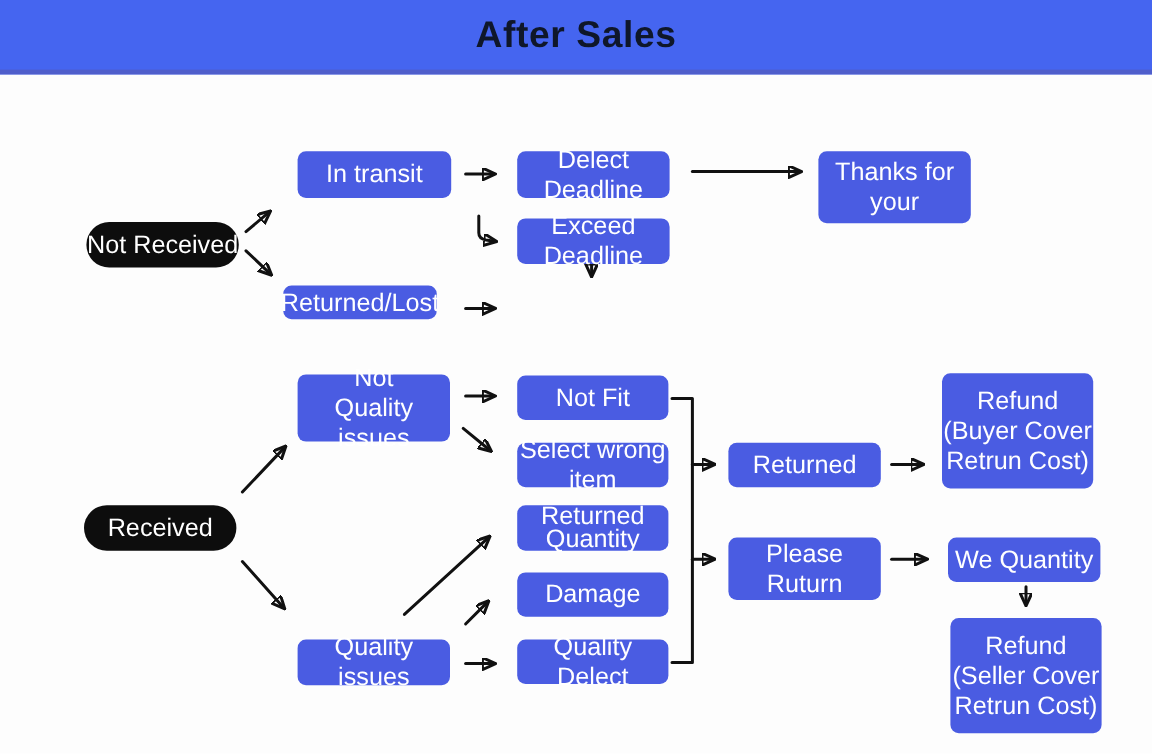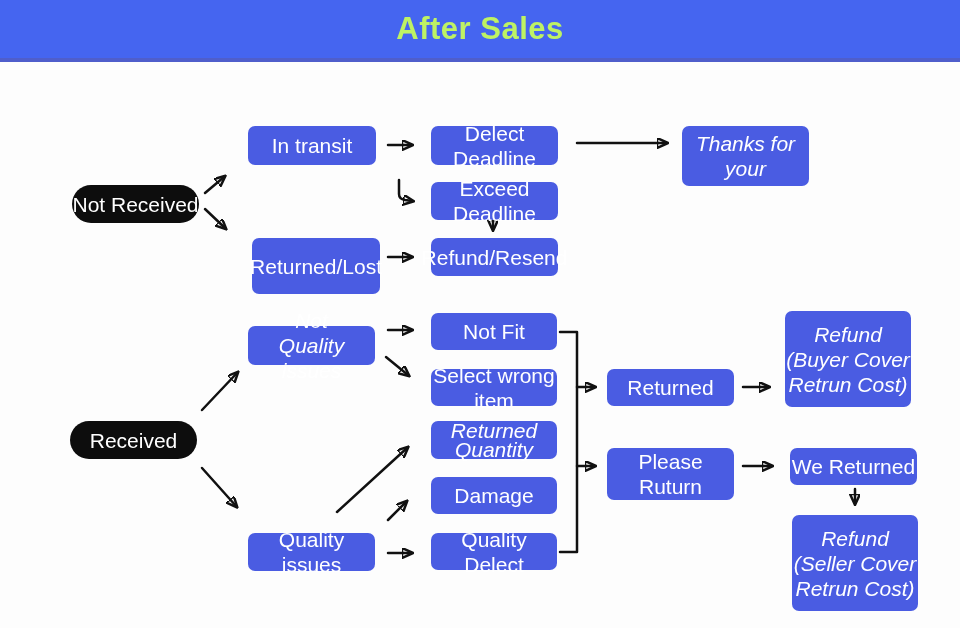--- a/index.html
+++ b/index.html
@@ -15,35 +15,35 @@
   .stage{
     position:relative;width:960px;height:628px;background:#fdfdfd;overflow:hidden;
   }
   .header{
     position:absolute;left:0;top:0;width:960px;height:62px;
     background:var(--header-bg);
     border-bottom:4px solid var(--header-edge);
     display:flex;align-items:center;justify-content:center;
   }
   .header .title{
-    color:#bef264;font-size:31px;font-weight:bold;letter-spacing:0.5px;
+    color:#0f172a;font-size:31px;font-weight:bold;letter-spacing:0.5px;
   }
   svg.arrows{position:absolute;left:0;top:0;z-index:1;pointer-events:none;}
   svg.arrows path, svg.arrows line, svg.arrows polyline{
     stroke:var(--arrow);stroke-width:2.5;fill:none;stroke-linecap:round;stroke-linejoin:round;
   }
   .arrowhead{fill:var(--arrow);}
   .node{
     position:absolute;z-index:2;border-radius:7px;
     display:flex;flex-direction:column;align-items:center;justify-content:center;
     color:var(--node-text);font-size:21px;text-align:center;line-height:25px;
   }
   .node.blue{background:var(--node-bg);}
   .node.black{background:var(--root-bg);border-radius:19px;}
-  .node .ln{display:block;font-style:italic;}
+  .node .ln{display:block;}
 </style>
 </head>
 <body>
 
 <div class="stage">
 
   <div class="header">
     <div class="title">After Sales</div>
   </div>
 
@@ -94,28 +94,25 @@
   </div>
   <div class="node blue" style="left:431px;top:126px;width:127px;height:39px">
     <span>Delect Deadline</span>
   </div>
   <div class="node blue" style="left:682px;top:126px;width:127px;height:60px">
     <span class="ln">Thanks for your</span>
   </div>
   <div class="node blue" style="left:431px;top:182px;width:127px;height:38px">
     <span>Exceed Deadline</span>
   </div>
-  <div class="node blue" style="left:431px;top:238px;width:127px;height:38px">
-    <span>Refund/Resend</span>
-  </div>
-  <div class="node blue" style="left:252px;top:238px;width:128px;height:56px">
+  <div class="node blue" style="left:236px;top:238px;width:128px;height:28px">
     <span>Returned/Lost</span>
   </div>
 
-  <div class="node blue" style="left:248px;top:326px;width:127px;height:39px">
+  <div class="node blue" style="left:248px;top:312px;width:127px;height:56px">
     <span class="ln">Not</span>
     <span class="ln">Quality issues</span>
   </div>
   <div class="node blue" style="left:248px;top:533px;width:127px;height:38px">
     <span>Quality issues</span>
   </div>
 
   <div class="node blue" style="left:431px;top:313px;width:126px;height:37px">
     <span>Not Fit</span>
   </div>
@@ -139,21 +136,21 @@
   <div class="node blue" style="left:607px;top:448px;width:127px;height:52px">
     <span>Please Ruturn</span>
   </div>
 
   <div class="node blue" style="left:785px;top:311px;width:126px;height:96px">
     <span class="ln">Refund</span>
     <span class="ln">(Buyer Cover</span>
     <span class="ln">Retrun Cost)</span>
   </div>
   <div class="node blue" style="left:790px;top:448px;width:127px;height:37px">
-    <span>We Returned</span>
+    <span>We Quantity</span>
   </div>
   <div class="node blue" style="left:792px;top:515px;width:126px;height:96px">
     <span class="ln">Refund</span>
     <span class="ln">(Seller Cover</span>
     <span class="ln">Retrun Cost)</span>
   </div>
 
 </div>
 
 </body></html>

